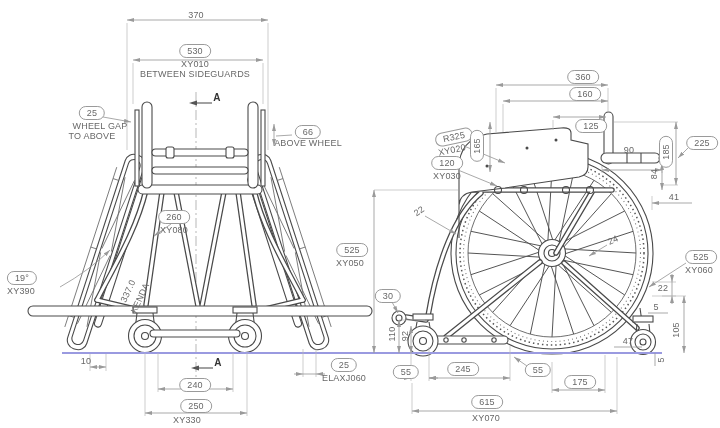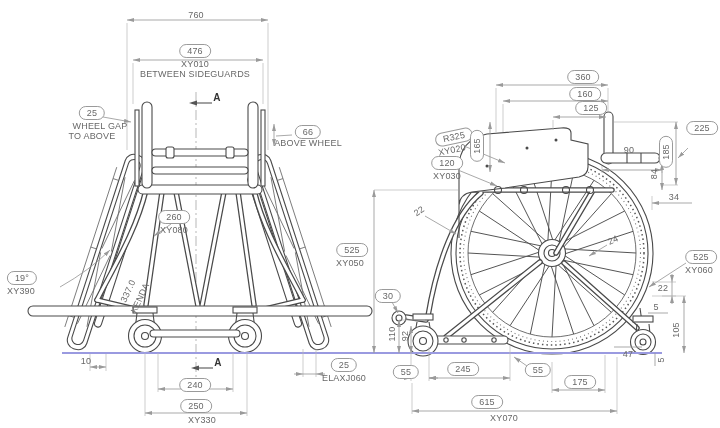--- a/index.html
+++ b/index.html
@@ -304,72 +304,72 @@
     <line class="dim" x1="527" y1="366" x2="514" y2="357" marker-end="url(#ar)"></line>
     <line class="ext" x1="552" y1="362" x2="552" y2="393"></line>
         <line class="ext" x1="605" y1="355" x2="605" y2="393"></line>
     <line class="dim" x1="552" y1="390" x2="605" y2="390" marker-start="url(#ar)" marker-end="url(#ar)"></line>
     <line class="ext" x1="412" y1="383" x2="412" y2="414"></line>
         <line class="ext" x1="617" y1="357" x2="617" y2="414"></line>
     <line class="dim" x1="412" y1="411" x2="617" y2="411" marker-start="url(#ar)" marker-end="url(#ar)"></line>
   </g>
 </svg>
 
-<div class="lbl" style="left:196px;top:15px">760</div>
-<div class="lbl oval" style="left:195px;top:51px">476</div>
+<div class="lbl" style="left:196px;top:15px">370</div>
+<div class="lbl oval" style="left:195px;top:51px">530</div>
 <div class="lbl" style="left:195px;top:64px">XY010</div>
 <div class="lbl" style="left:195px;top:74px">BETWEEN SIDEGUARDS</div>
 <div class="lbl oval" style="left:92px;top:113px">25</div>
 <div class="lbl" style="left:100px;top:126px">WHEEL GAP</div>
 <div class="lbl" style="left:92px;top:136px">TO ABOVE</div>
 <div class="lbl secA" style="left:217px;top:98px">A</div>
 <div class="lbl oval" style="left:308px;top:132px">66</div>
 <div class="lbl" style="left:308px;top:143px">ABOVE WHEEL</div>
 <div class="lbl oval" style="left:174px;top:217px">260</div>
 <div class="lbl" style="left:174px;top:230px">XY080</div>
 <div class="lbl oval" style="left:22px;top:278px">19°</div>
 <div class="lbl" style="left:21px;top:291px">XY390</div>
 <div class="lbl rM65" style="left:128px;top:291px">337.0</div>
 <div class="lbl rM65" style="left:140px;top:298px">KENDA</div>
 <div class="lbl" style="left:86px;top:361px">10</div>
 <div class="lbl oval" style="left:195px;top:385px">240</div>
 <div class="lbl oval" style="left:196px;top:406px">250</div>
-<div class="lbl" style="left:202px;top:420px">XY330</div>
+<div class="lbl" style="left:187px;top:420px">XY330</div>
 <div class="lbl oval" style="left:344px;top:365px">25</div>
 <div class="lbl" style="left:344px;top:378px">ELAXJ060</div>
 <div class="lbl secA" style="left:218px;top:363px">A</div>
 
 <div class="lbl oval" style="left:583px;top:77px">360</div>
 <div class="lbl oval" style="left:585px;top:94px">160</div>
-<div class="lbl oval" style="left:591px;top:108px">125</div>
+<div class="lbl oval" style="left:591px;top:126px">125</div>
 <div class="lbl oval rM12" style="left:454px;top:137px">R325</div>
 <div class="lbl rM12" style="left:452px;top:150px">XY020</div>
 <div class="lbl oval rM90" style="left:477px;top:146px">165</div>
 <div class="lbl oval" style="left:447px;top:163px">120</div>
 <div class="lbl" style="left:447px;top:176px">XY030</div>
 <div class="lbl" style="left:629px;top:150px">90</div>
 <div class="lbl oval rM90" style="left:666px;top:152px">185</div>
 <div class="lbl rM90" style="left:654px;top:174px">84</div>
-<div class="lbl oval" style="left:702px;top:128px">225</div>
+<div class="lbl oval" style="left:702px;top:143px">225</div>
 <div class="lbl" style="left:740px;top:156px">XY230</div>
-<div class="lbl" style="left:674px;top:197px">34</div>
+<div class="lbl" style="left:674px;top:197px">41</div>
 <div class="lbl rM35" style="left:419px;top:211px">22</div>
 <div class="lbl rM25" style="left:613px;top:240px">24</div>
 <div class="lbl oval" style="left:701px;top:257px">525</div>
 <div class="lbl" style="left:699px;top:270px">XY060</div>
 <div class="lbl oval" style="left:352px;top:250px">525</div>
 <div class="lbl" style="left:350px;top:263px">XY050</div>
 <div class="lbl oval" style="left:388px;top:296px">30</div>
 <div class="lbl rM90" style="left:392px;top:334px">110</div>
 <div class="lbl rM90" style="left:405px;top:336px">92</div>
 <div class="lbl" style="left:663px;top:288px">22</div>
 <div class="lbl" style="left:656px;top:307px">5</div>
-<div class="lbl" style="left:628px;top:354px">47</div>
+<div class="lbl" style="left:628px;top:341px">47</div>
 <div class="lbl rM90" style="left:676px;top:330px">105</div>
 <div class="lbl rM90" style="left:661px;top:360px">5</div>
 <div class="lbl oval" style="left:406px;top:372px">55</div>
 <div class="lbl oval" style="left:463px;top:369px">245</div>
 <div class="lbl oval" style="left:538px;top:370px">55</div>
 <div class="lbl oval" style="left:580px;top:382px">175</div>
 <div class="lbl oval" style="left:487px;top:402px">615</div>
-<div class="lbl" style="left:504px;top:418px">XY070</div>
+<div class="lbl" style="left:486px;top:418px">XY070</div>
 
 </div>
 
 </body></html>

